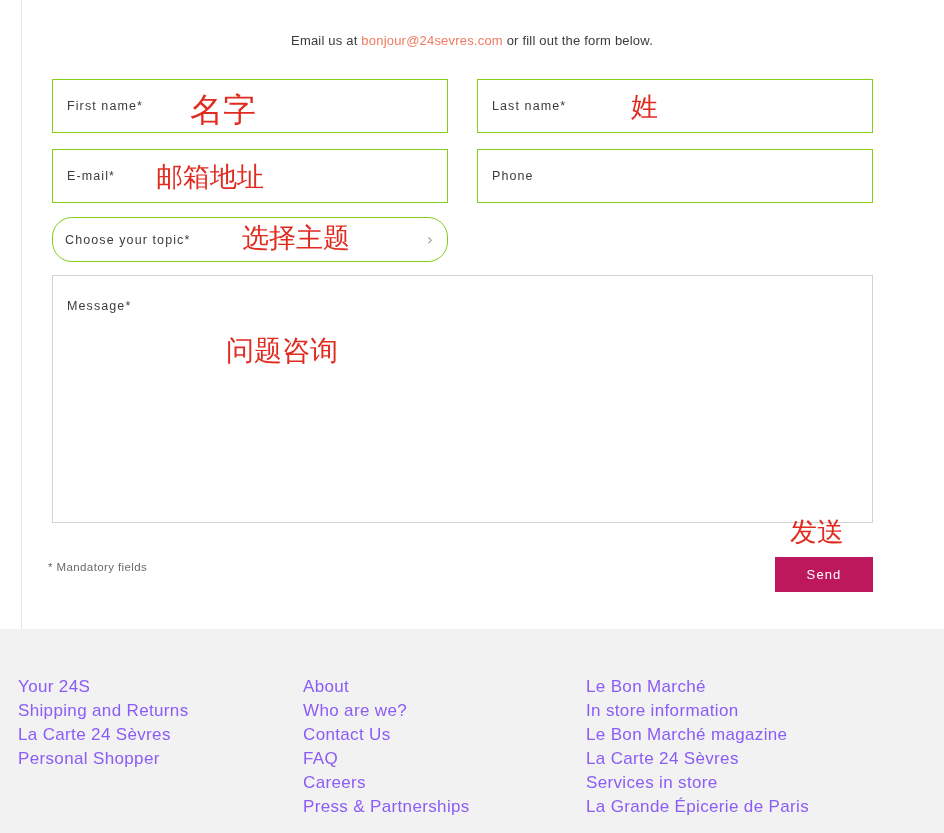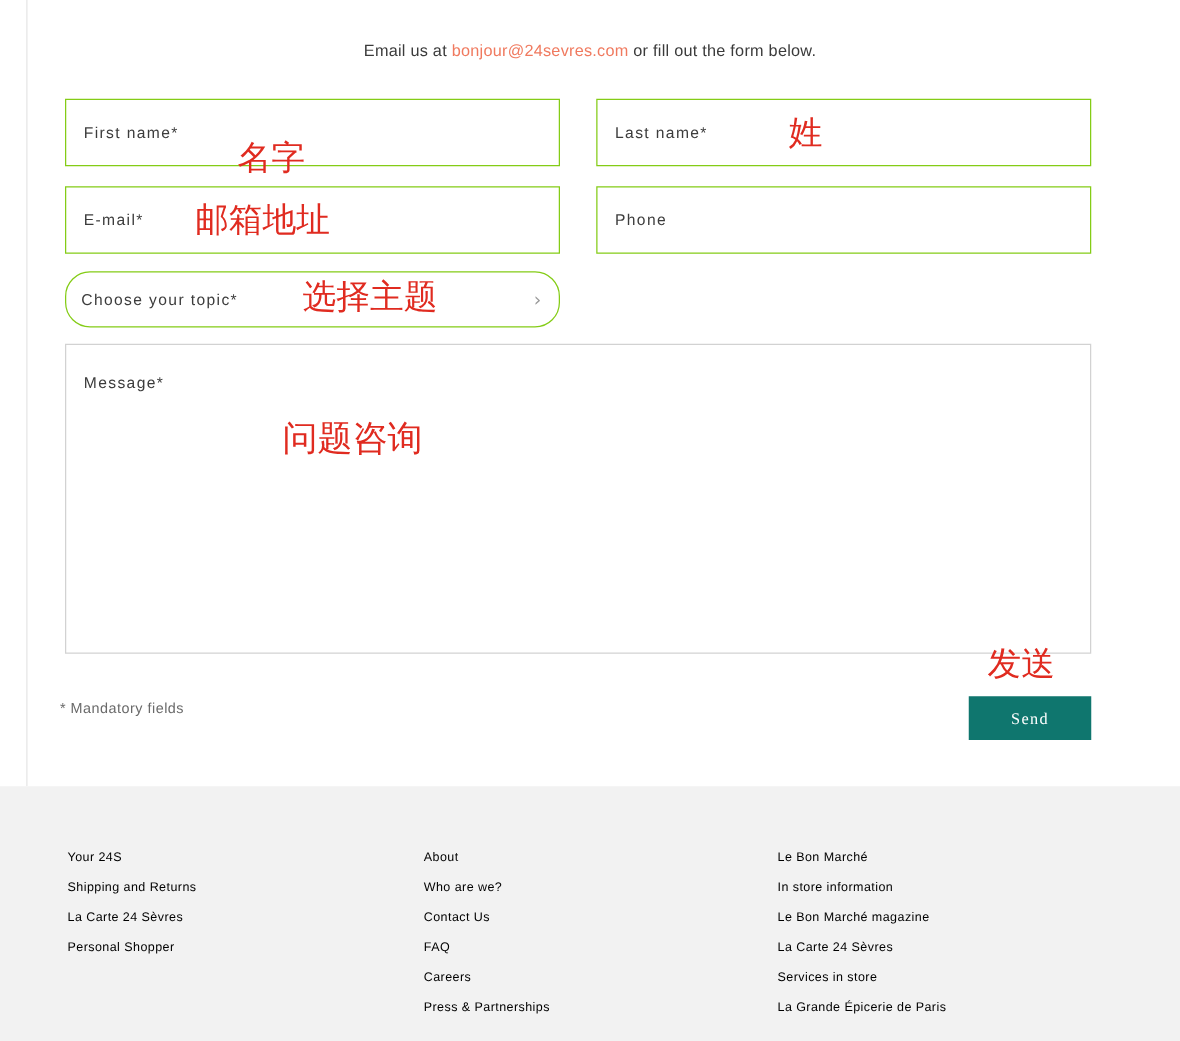--- a/index.html
+++ b/index.html
@@ -112,21 +112,21 @@
     position: absolute;
     left: 14px;
     top: 23px;
     transform: none;
     font-size: 12.5px;
     color: #3c3c3c;
     letter-spacing: 1.1px;
   }
 
   
-  .cn-first    { left: 190px; top: 93px;  font-size: 27px; margin-top: 20px; }
+  .cn-first    { left: 190px; top: 93px;  font-size: 33px; }
   .cn-last     { left: 631px; top: 93px;  font-size: 27px; }
   .cn-email    { left: 156px; top: 163px; font-size: 27px; }
   .cn-topic    { left: 242px; top: 224px; font-size: 27px; }
   .cn-message  { left: 226px; top: 337px; font-size: 28px; }
   .cn-send     { left: 790px; top: 518px; font-size: 27px; }
 
   
   .mandatory {
     position: absolute;
     left: 48px;
@@ -135,24 +135,24 @@
     color: #6a6a6a;
     letter-spacing: 0.4px;
   }
 
   .send-button {
     position: absolute;
     left: 775px;
     top: 557px;
     width: 98px;
     height: 35px;
-    background: #0f766e;
+    background: #be185d;
     color: #ffffff;
     border: none;
-    font-family: Liberation Serif, serif;
+    font-family: Liberation Sans, sans-serif;
     font-size: 13px;
     letter-spacing: 1.1px;
     cursor: pointer;
     padding: 0;
   }
 
   
   .footer {
     position: absolute;
     left: 0;
@@ -171,27 +171,26 @@
   .footer-col {
     position: absolute;
     top: 46px;
   }
   .footer-col.c1 { left: 18px;  width: 270px; }
   .footer-col.c2 { left: 303px; width: 270px; }
   .footer-col.c3 { left: 586px; width: 300px; }
 
   .footer-link {
     display: block;
-    font-size: 10px;
+    font-size: 17px;
     line-height: 24px;
-    color: #000000;
+    color: #8b5cf6;
     text-decoration: none;
     letter-spacing: 0.35px;
     white-space: nowrap;
-    margin-left: 36px;
   }
 </style>
 </head>
 <body>
 
 <div class="left-rule"></div>
 
 <div class="intro">
   <span>Email us at </span><a class="email-link" href="#">bonjour@24sevres.com</a><span> or fill out the form below.</span>
 </div>

